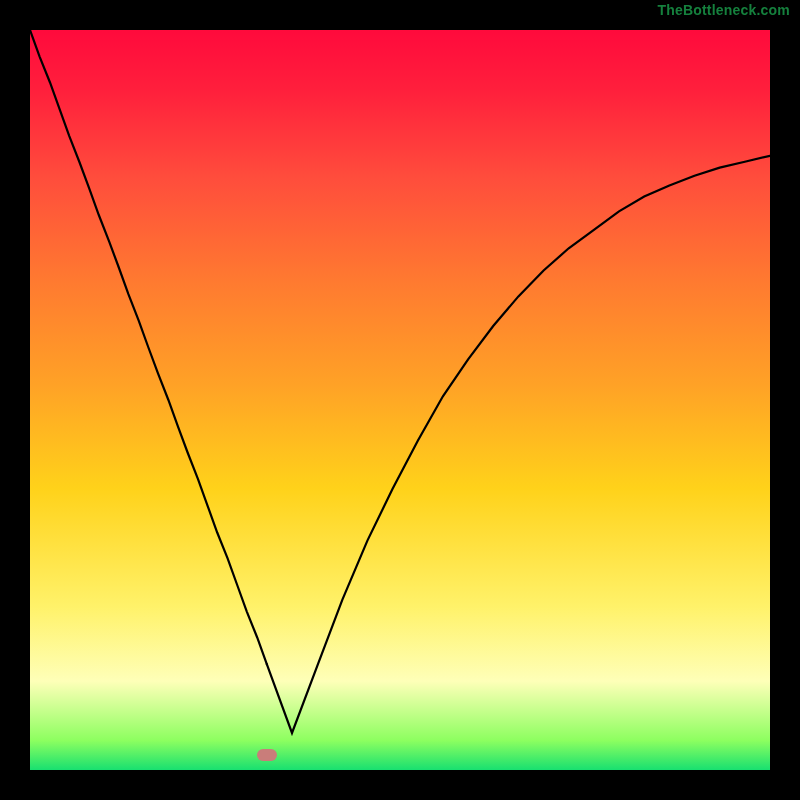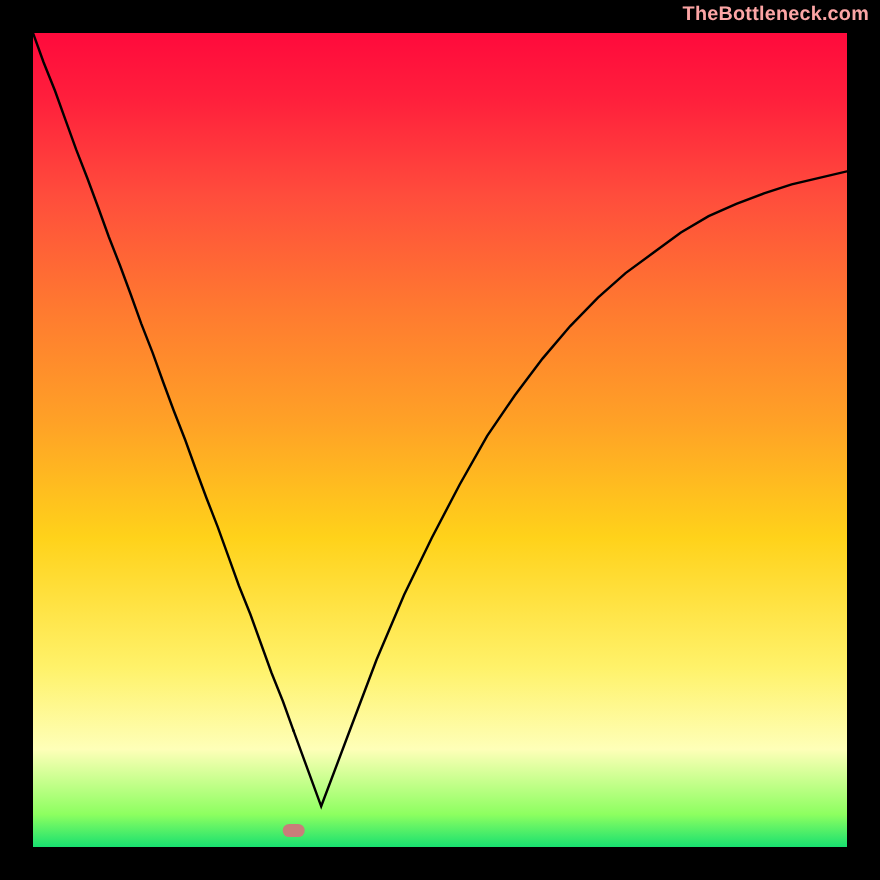--- a/index.html
+++ b/index.html
@@ -37,23 +37,23 @@
       #feffb8 88%,
       #8dff60 96%,
       #18e070 100%
     );
   }
   .watermark {
     position: absolute;
     top: 2px;
     right: 10px;
     font-family: Arial, Helvetica, sans-serif;
-    font-size: 18px;
+    font-size: 14px;
     font-weight: 600;
-    color: #fca5a5;
+    color: #15803d;
     letter-spacing: 0.2px;
     user-select: none;
   }
   .pill {
     position: absolute;
     width: 20px;
     height: 12px;
     border-radius: 6px;
     transform: translate(-50%, -50%);
     

